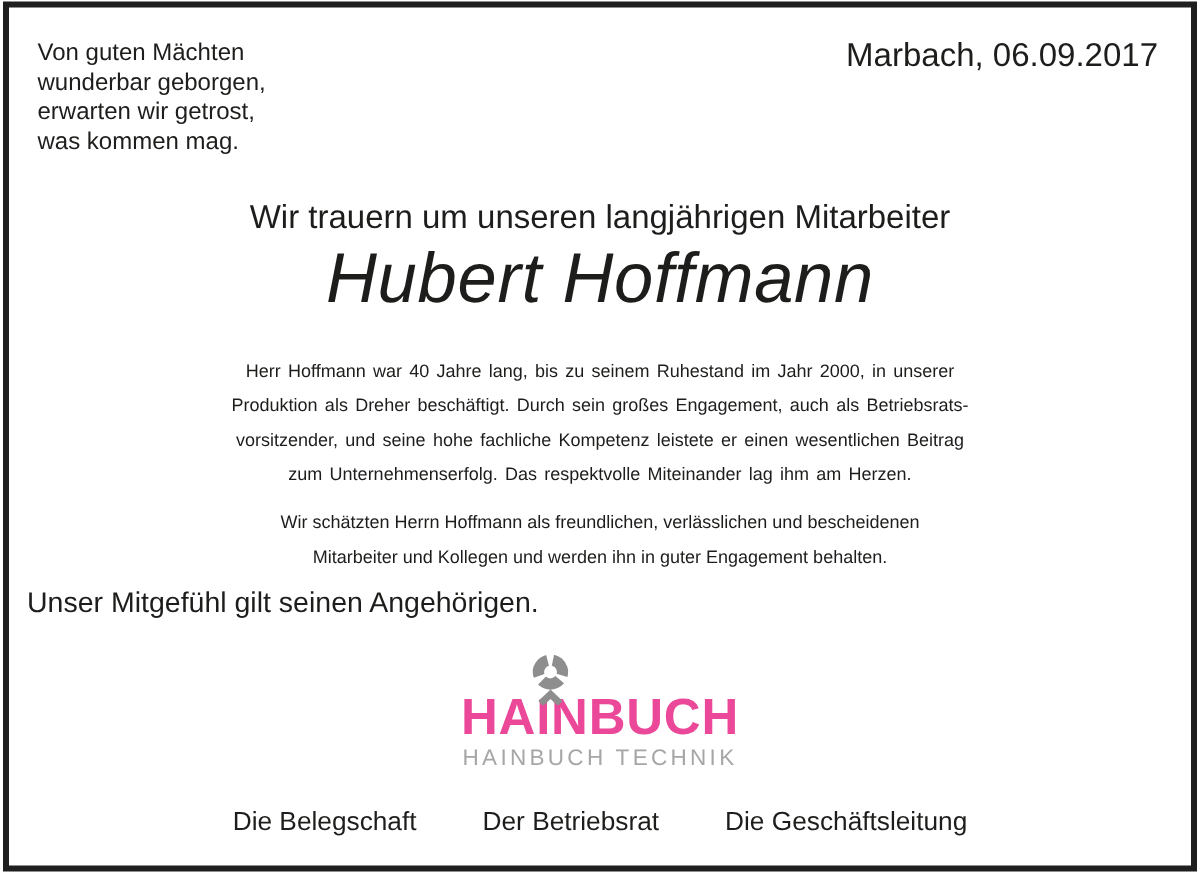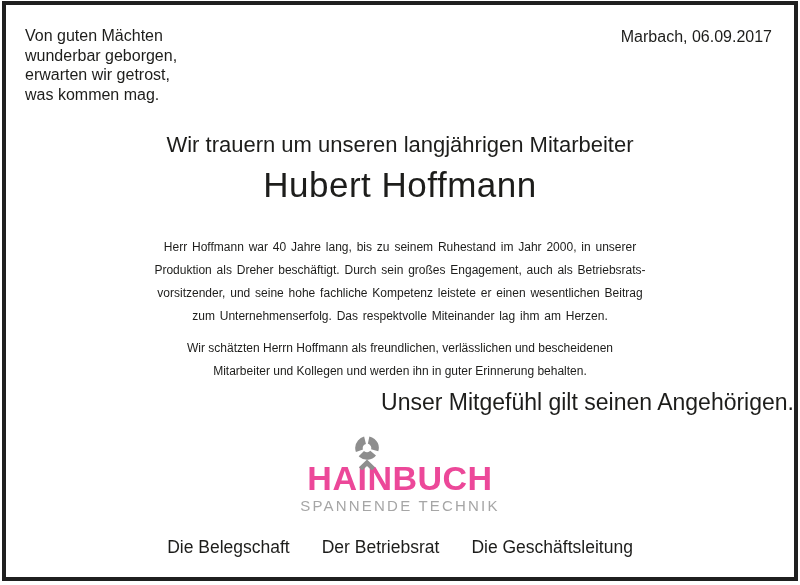--- a/index.html
+++ b/index.html
@@ -29,52 +29,53 @@
     align-items: flex-start;
     padding: 21px 22px 0 19px;
   }
   .poem {
     font-size: 16px;
     line-height: 19.5px;
     white-space: pre-line;
     text-align: left;
   }
   .dateline {
-    font-size: 16px;
+    font-size: 22px;
     line-height: 20px;
     margin-top: 1px;
     text-align: right;
   }
   .intro-line {
     margin-top: 30px;
     text-align: center;
     font-size: 22px;
     line-height: 22px;
   }
   .deceased-name {
     margin-top: 4px;
     text-align: center;
-    font-size: 35px;
+    font-size: 47px;
     line-height: 50px;
     font-weight: 500;
     letter-spacing: 0.5px;
+    font-style: italic;
   }
   .body-paragraph {
     text-align: center;
     font-size: 12px;
     line-height: 23px;
     white-space: pre-line;
     padding: 0 14px;
   }
   .p1 { margin-top: 26px; word-spacing: 1.5px; }
   .p2 { margin-top: 9px; }
   .condolence-line {
     margin-top: 8px;
-    text-align: right;
-    font-size: 23px;
+    text-align: left;
+    font-size: 19px;
     line-height: 23px;
     margin-left: 12px;
   }
   .logo-block {
     margin-top: 22px;
     text-align: center;
   }
   .logo-mark-row {
     line-height: 0;
   }
@@ -94,21 +95,21 @@
     margin-top: 2px;
     font-size: 15px;
     line-height: 17px;
     letter-spacing: 2.2px;
     color: #a6a6a6;
   }
   .signatures-row {
     margin-top: 22px;
     display: flex;
     justify-content: center;
-    gap: 32px;
+    gap: 44px;
     font-size: 17.5px;
     line-height: 22px;
   }
 </style>
 </head>
 <body>
 
 <div class="page">
   <div class="sheet">
 
@@ -123,35 +124,35 @@
     <div class="intro-line">Wir trauern um unseren langjährigen Mitarbeiter</div>
 
     <div class="deceased-name">Hubert Hoffmann</div>
 
     <div class="body-paragraph p1">Herr Hoffmann war 40 Jahre lang, bis zu seinem Ruhestand im Jahr 2000, in unserer
 Produktion als Dreher beschäftigt. Durch sein großes Engagement, auch als Betriebsrats-
 vorsitzender, und seine hohe fachliche Kompetenz leistete er einen wesentlichen Beitrag
 zum Unternehmenserfolg. Das respektvolle Miteinander lag ihm am Herzen.</div>
 
     <div class="body-paragraph p2">Wir schätzten Herrn Hoffmann als freundlichen, verlässlichen und bescheidenen
-Mitarbeiter und Kollegen und werden ihn in guter Erinnerung behalten.</div>
+Mitarbeiter und Kollegen und werden ihn in guter Engagement behalten.</div>
 
     <div class="condolence-line">Unser Mitgefühl gilt seinen Angehörigen.</div>
 
     <div class="logo-block">
       <div class="logo-mark-row">
         <svg width="26" height="34" viewBox="0 0 26 34" aria-hidden="true">
 
           <circle cx="13" cy="12" r="8" fill="none" stroke="#8e8e8e" stroke-width="7.5" stroke-dasharray="13.2 3.55" transform="rotate(40 13 12)"></circle>
 
           <path d="M6.5 33 L13 26.8 L19.5 33" fill="none" stroke="#8e8e8e" stroke-width="4.6"></path>
         </svg>
       </div>
       <div class="brand-wordmark">HAINBUCH</div>
-      <div class="brand-tagline">SPANNENDE TECHNIK</div>
+      <div class="brand-tagline">HAINBUCH TECHNIK</div>
     </div>
 
     <div class="signatures-row">
       <span>Die Belegschaft</span>
       <span>Der Betriebsrat</span>
       <span>Die Geschäftsleitung</span>
     </div>
 
   </div>
 </div>

